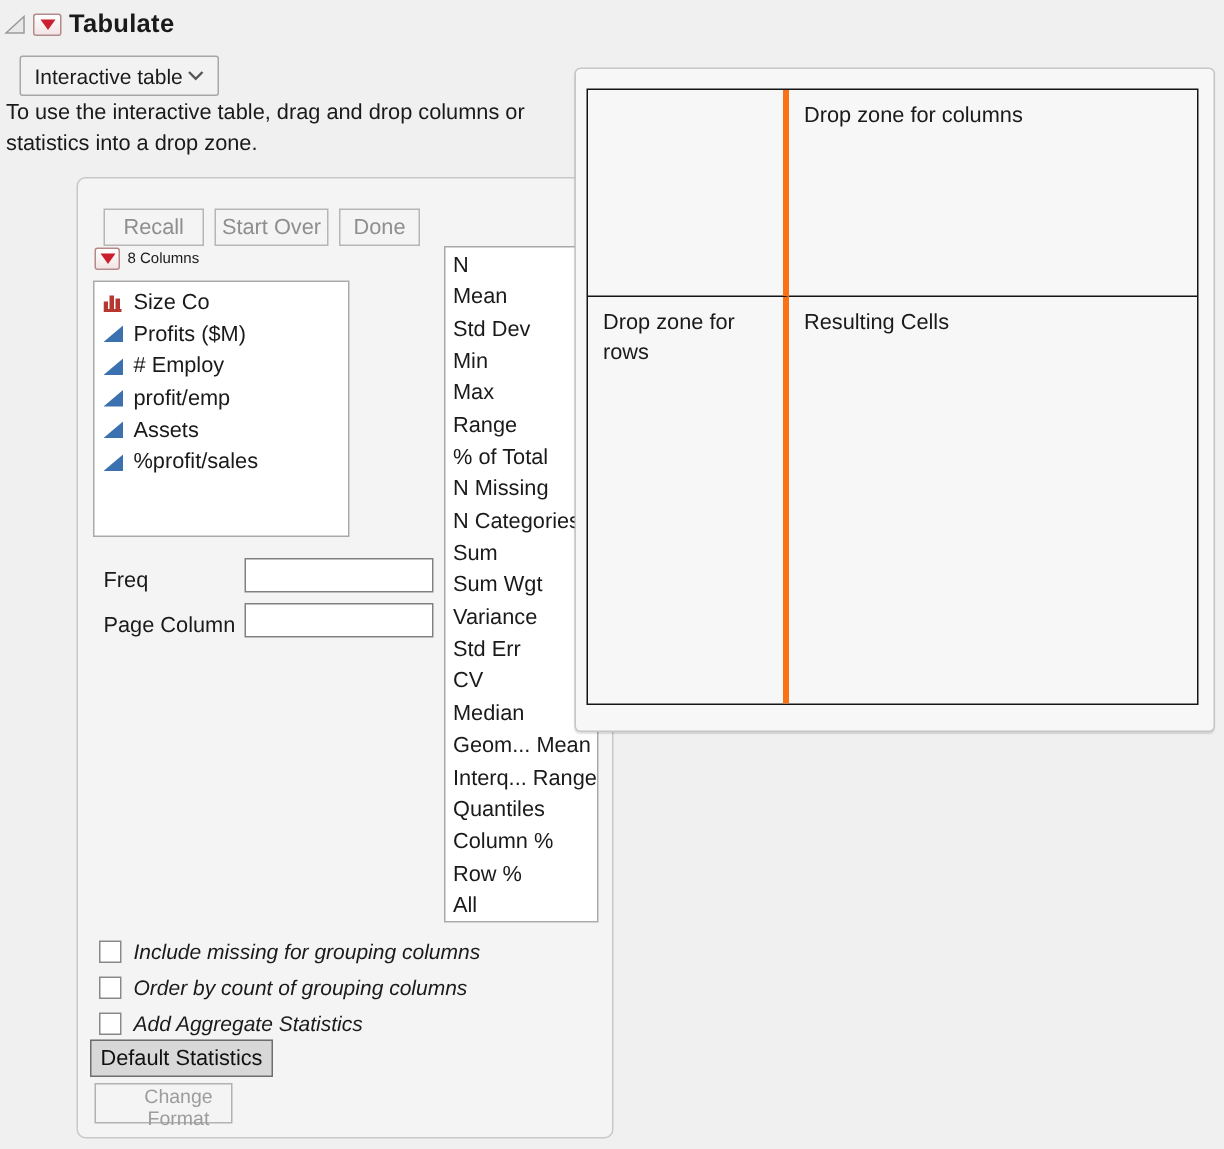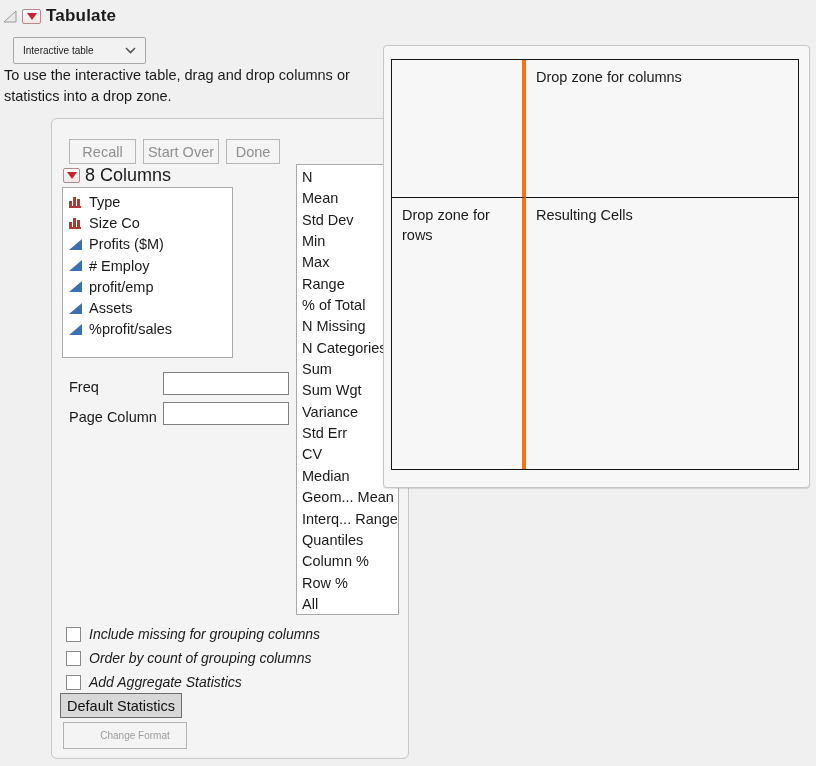--- a/index.html
+++ b/index.html
@@ -20,40 +20,40 @@
     width:19px; height:15px; border:1px solid #b48a8a; border-radius:2px;
     background:linear-gradient(#ffffff,#f3e4e4);
     display:inline-flex; align-items:center; justify-content:center; cursor:pointer;
   }
   .hotspot .tri { width:0; height:0; border-left:5px solid transparent; border-right:5px solid transparent; border-top:7px solid var(--hotspot-red,#cc1f2d); }
 
   
   .dropdown {
     position:absolute; left:13px; top:37px; width:133px; height:27px;
     background:#f2f2f2; border:1px solid #a7a7a7; border-radius:2px;
-    display:flex; align-items:center; padding:0 9px; font-size:10px; cursor:pointer;
+    display:flex; align-items:center; padding:0 9px; font-size:14px; cursor:pointer;
   }
   .dropdown .chev { margin-left:auto; display:flex; align-items:center; }
 
   .instructions { position:absolute; left:4px; top:65px; width:380px; font-size:14.5px; line-height:20.5px; }
 
   
   .control-panel {
     position:absolute; left:13px; top:118px; width:358px; height:641px;
     background:#f4f4f4; border:1px solid #c8c8c8; border-radius:6px;margin-left:38px;
   }
   .panel-buttons { position:absolute; left:17px; top:20px; display:flex; gap:7px; }
   .gbtn {
     height:25px; background:#f4f4f4; border:1px solid #b6b6b6; color:#8f8f8f;
     font-size:14.5px; font-family:inherit; display:inline-flex; align-items:center; justify-content:center; cursor:pointer;
   }
   .gbtn.recall { width:67px; } .gbtn.startover { width:76px; } .gbtn.done { width:54px;text-align:right; }
 
   .columns-header { position:absolute; left:11px; top:46px; display:flex; align-items:center; gap:5px; }
-  .columns-header .label { font-size:18px; }
+  .columns-header .label { font-size:10px; }
 
   .listbox { background:#ffffff; border:1px solid #a9a9a9; }
   .column-list { position:absolute; left:10px; top:68px; width:171px; height:171px; padding:3px 0 0 6px; overflow:hidden; }
   .col-item { display:flex; align-items:center; gap:7px; height:21.3px; font-size:14.5px; cursor:pointer; }
   .col-item .icon { display:inline-flex; width:13px; height:13px; }
 
   .fields { position:absolute; left:17px; top:246px; width:233px; }
   .field-row { display:flex; align-items:flex-end; height:30px; }
   .field-row .flabel { width:94px; font-size:14.5px; }
   .field-row input {
@@ -68,23 +68,23 @@
   .cb-row { display:flex; align-items:center; height:24px; cursor:pointer; }
   .cb-box { width:15px; height:15px; border:1px solid #898989; background:#fff; margin-right:8px; flex:none; }
   .cb-row .cb-label { font-size:14px; white-space:nowrap; }
 
   .btn-default {
     position:absolute; left:8px; top:574px; width:122px; height:25px;
     background:#d8d8d8; border:1px solid #6e6e6e; color:#111;
     font-size:14.5px; font-family:inherit; cursor:pointer;
   }
   .btn-change {
-    position:absolute; left:11px; top:603px; width:124px; height:27px;
+    position:absolute; left:11px; top:603px; width:92px; height:27px;
     background:#f4f4f4; border:1px solid #b2b2b2; color:#9c9c9c;
-    font-size:10px; font-family:inherit; cursor:default;padding-left:20px;
+    font-size:13px; font-family:inherit; cursor:default;padding-left:20px;
   }
 
   
   .drop-panel {
     position:absolute; left:383px; top:45px; width:427px; height:443px;
     background:#f7f7f7; border:1px solid #c6c6c6; border-radius:4px;
     box-shadow:0 1px 1px rgba(0,0,0,.12);
   }
   .drop-table {
     position:absolute; left:7px; top:13px; width:408px; height:411px;
@@ -132,31 +132,20 @@
   </div>
 
   <div class="columns-header">
     <span class="hotspot" style="width:17px;height:15px;">
         <span class="tri"></span>
       </span>
     <span class="label">8 Columns</span>
   </div>
 
   <div class="listbox column-list">
-      <div class="col-item">
-        <span class="icon">
-          <svg width="13" height="13" viewBox="0 0 13 13">
-            <rect x="0" y="6" width="3" height="5" fill="#b5372f"></rect>
-            <rect x="4" y="2" width="3" height="9" fill="#b5372f"></rect>
-            <rect x="8" y="4" width="3" height="7" fill="#b5372f"></rect>
-            <rect x="0" y="11" width="12" height="2" fill="#b5372f"></rect>
-          </svg>
-        </span>
-        <span>Type</span>
-      </div>
       <div class="col-item">
         <span class="icon">
           <svg width="13" height="13" viewBox="0 0 13 13">
             <rect x="0" y="6" width="3" height="5" fill="#b5372f"></rect>
             <rect x="4" y="2" width="3" height="9" fill="#b5372f"></rect>
             <rect x="8" y="4" width="3" height="7" fill="#b5372f"></rect>
             <rect x="0" y="11" width="12" height="2" fill="#b5372f"></rect>
           </svg>
         </span>
         <span>Size Co</span>

